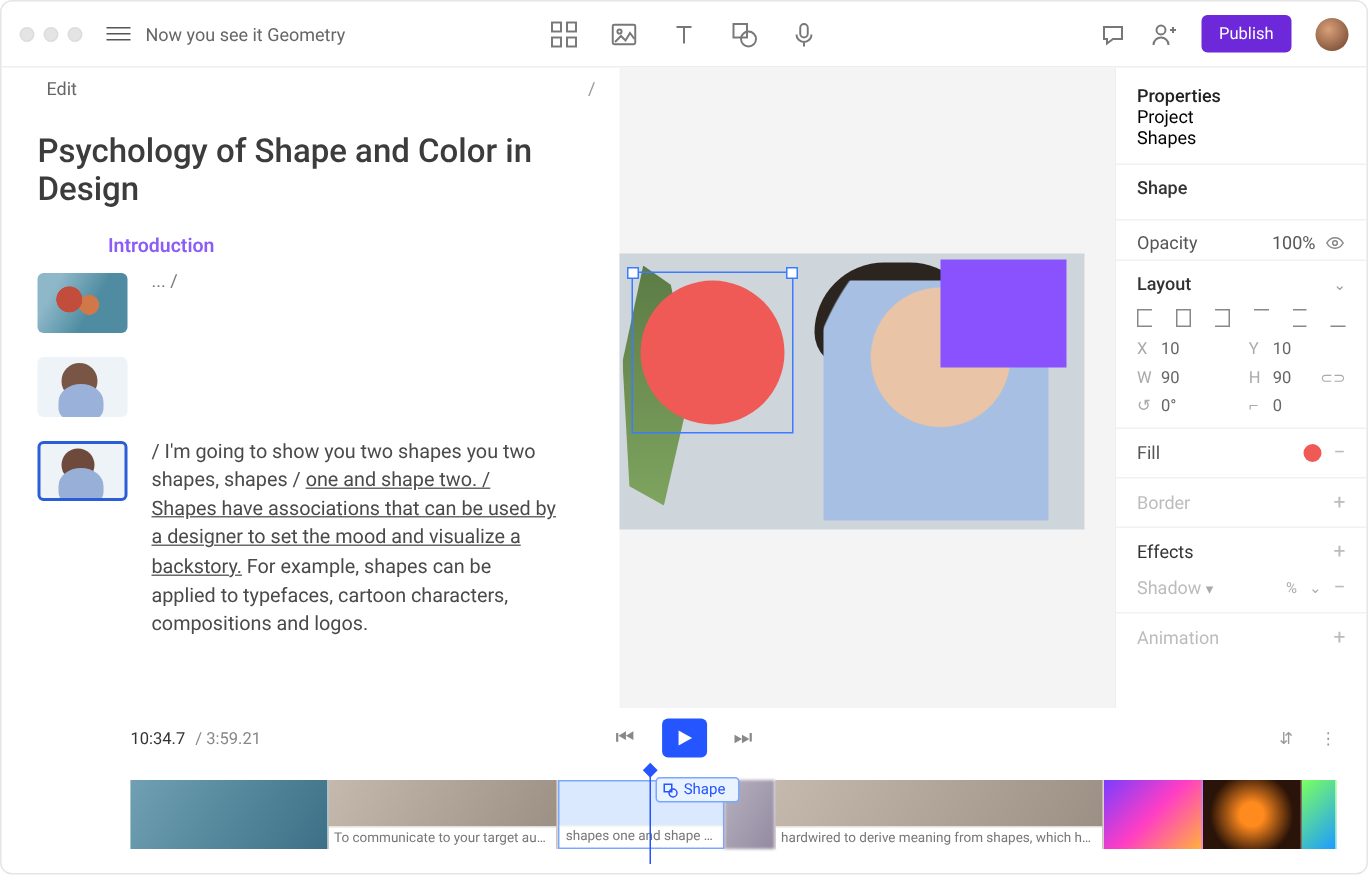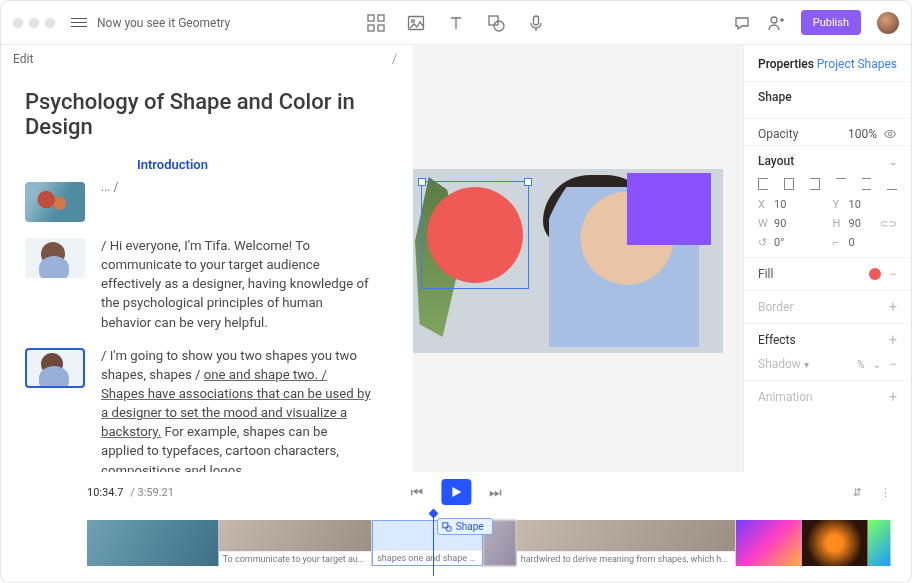--- a/index.html
+++ b/index.html
@@ -24,31 +24,31 @@
     gap: 10px;
   }
   .traffic { display: flex; gap: 6px; margin-right: 6px; }
   .traffic span { width: 10px; height: 10px; border-radius: 50%; background: #e4e4e4; border: 1px solid #dcdcdc; }
   .hamburger { width: 16px; display: flex; flex-direction: column; gap: 3px; cursor: pointer;}
   .hamburger div { height: 1px; background: #555; }
   .doc-title { font-size: 12px; color: #666; }
   .center-tools { position: absolute; left: 50%; transform: translateX(-50%); display: flex; gap: 22px; align-items: center; }
   .tool-icon { width: 18px; height: 18px; color: #777; cursor: pointer; display: flex; align-items: center; justify-content: center; }
   .right-tools { margin-left: auto; display: flex; align-items: center; gap: 16px; }
-  .publish-btn { background: #8b5cf6; color: #fff; font-size: 11px; padding: 6px 12px; border-radius: 4px; cursor: pointer; }
+  .publish-btn { background: #6d28d9; color: #fff; font-size: 11px; padding: 6px 12px; border-radius: 4px; cursor: pointer; }
   .avatar { width: 22px; height: 22px; border-radius: 50%; background: radial-gradient(circle at 40% 35%, #d9a07a, #6b3f2a); }
 
   
   .workspace { display: flex; height: calc(100% - 44px - 110px); }
   .script-pane { width: 412px; padding: 0 10px 8px 10px; overflow: hidden; }
   .toprow { display: flex; align-items: center; font-size: 12px; color: #666; height: 28px; }
   .toprow .divider { margin-left: auto; color: #999; margin-right: 6px;}
   .page-title { font-size: 22px; font-weight: 500; color: #3c3c3c; margin: 16px 0 18px 14px; }
   .blocks { padding-left: 14px; }
-  .intro { font-size: 13px; font-weight: 600; color: #1d4ed8; margin-left: 112px; margin-bottom: 8px; }
+  .intro { font-size: 13px; font-weight: 600; color: #8b5cf6; margin-left: 47px; margin-bottom: 8px; }
   .dotline { font-size: 12px; color: #777; margin-left: 76px; margin-bottom: 8px; }
   .row { display: flex; gap: 16px; margin-bottom: 14px; }
   .thumb { width: 60px; height: 40px; border-radius: 4px; flex-shrink: 0; margin-top: 2px; background: #ddd; }
   .thumb.pool { background: linear-gradient(120deg,#8eb8c9 20%, #4f8ca1 60%); position: relative; }
   .thumb.pool::after { content:''; position:absolute; inset:8px; background: radial-gradient(circle at 30% 40%, #c24d3d 25%, transparent 26%), radial-gradient(circle at 60% 55%, #d07848 22%, transparent 23%); }
   .thumb.tifa { background:#eef3f7; position:relative; overflow:hidden;}
   .thumb.tifa::before { content:''; position:absolute; left:16px; top:4px; width:24px; height:24px; border-radius:50%; background:#785545;}
   .thumb.tifa::after { content:''; position:absolute; left:14px; top:18px; width:30px; height:24px; border-radius:50% 50% 8px 8px; background:#9ab2d9;}
   .thumb.tifa2 { background:#eef3f7; position:relative; overflow:hidden; border:2px solid #2c5dd9;}
   .thumb.tifa2::before { content:''; position:absolute; left:14px; top:3px; width:22px; height:22px; border-radius:50%; background:#6d4a3c;}
@@ -63,23 +63,23 @@
       radial-gradient(ellipse at 50% 85%, #a6bfe2 94px, transparent 95px);
   }
   .frame .hair { position:absolute; right:70px; top:6px; width:110px; height:70px; border-radius:60px 60px 30px 30px; background:#2c241e;}
   .frame .plant { position:absolute; left:2px; top:8px; width:46px; height:160px; background: linear-gradient(180deg,#5c7b46,#7ea45f); clip-path: polygon(30% 0,70% 8%,100% 50%,60% 100%,10% 92%,0 40%);}
   .shape-sel { position:absolute; left:8px; top:136px; width:108px; height:108px; border:1px solid #3b7bff; }
   .shape-sel::before,.shape-sel::after, .shape-sel .h { content:''; position:absolute; width:6px; height:6px; background:#fff; border:1px solid #3b7bff; }
   .shape-sel::before { left:-4px; top:-4px;} .shape-sel::after { right:-4px; top:-4px;}
   .redcircle { position:absolute; left:14px; top:142px; width:96px; height:96px; border-radius:50%; background:#ef5a56;}
   .purplesq { position:absolute; left:214px; top:128px; width:84px; height:72px; background:#8a52ff;}
   .inspector { width: 168px; border-left: 1px solid #eee; font-size: 12px; color: #555; }
-  .tabs { display:flex; justify-content:space-between; padding: 12px 14px 10px; font-size: 12px;}
+  .tabs { display:flex; justify-content:space-between; padding: 12px 14px 10px; font-size: 12px; flex-direction: column;}
   .tabs span.active { color:#222; font-weight:500;}
-  .tabs span { color:#3b82f6; cursor:pointer;}
+  .tabs span { color:#000000; cursor:pointer;}
   .section { padding: 8px 14px; border-top: 1px solid #f1f1f1; }
   .section.open .chev { transform: rotate(180deg);}
   .sec-head { display:flex; align-items:center; font-weight:500; color:#333; margin-bottom:6px;}
   .sec-head .chev { margin-left:auto; font-size:10px; color:#999;}
   .opacity-row { display:flex; justify-content:space-between; align-items:center; padding:8px 14px 4px; border-top:1px solid #f1f1f1;}
   .eye { color:#888; margin-left:6px; font-size:12px;}
   .alignrow { display:flex; gap:16px; padding:4px 0 8px;}
   .alignrow span { width:12px; height:12px; border:1px solid #888;}
   .fieldgrid { display:grid; grid-template-columns: 1fr 1fr; gap:6px 10px; font-size:11px; color:#666;}
   .fieldgrid div { display:flex; align-items:center; gap:6px;}
@@ -182,36 +182,35 @@
     </div>
     <div class="publish-btn">Publish</div>
     <div class="avatar"></div>
   </div>
 </div>
 
 <div class="workspace">
 
   <div class="script-pane">
     <div class="toprow">
-      <span style="margin-left:2px">Edit</span>
+      <span style="margin-left:20px">Edit</span>
       <span class="divider">/</span>
     </div>
     <div class="page-title">Psychology of Shape and Color in Design</div>
     <div class="blocks">
       <div class="intro">Introduction</div>
       <div class="row">
         <div class="thumb pool"></div>
         <div>
           <div class="dotline" style="margin-left:0">... /</div>
         </div>
       </div>
       <div class="row">
         <div class="thumb tifa"></div>
         <div>
-          <div class="body">/ Hi everyone, I'm Tifa. Welcome! To communicate to your target audience effectively as a designer, having knowledge of the psychological principles of human behavior can be very helpful.</div>
         </div>
       </div>
       <div class="row">
         <div class="thumb tifa2"></div>
         <div>
           <div class="body">
             <span>/ I'm going to show you two shapes you two shapes, shapes / </span><span class="u">one and shape two. / Shapes have associations that can be used by a designer to set the mood and visualize a backstory.</span><span> For example, shapes can be applied to typefaces, cartoon characters, compositions and logos.</span>
           </div>
         </div>
       </div>

